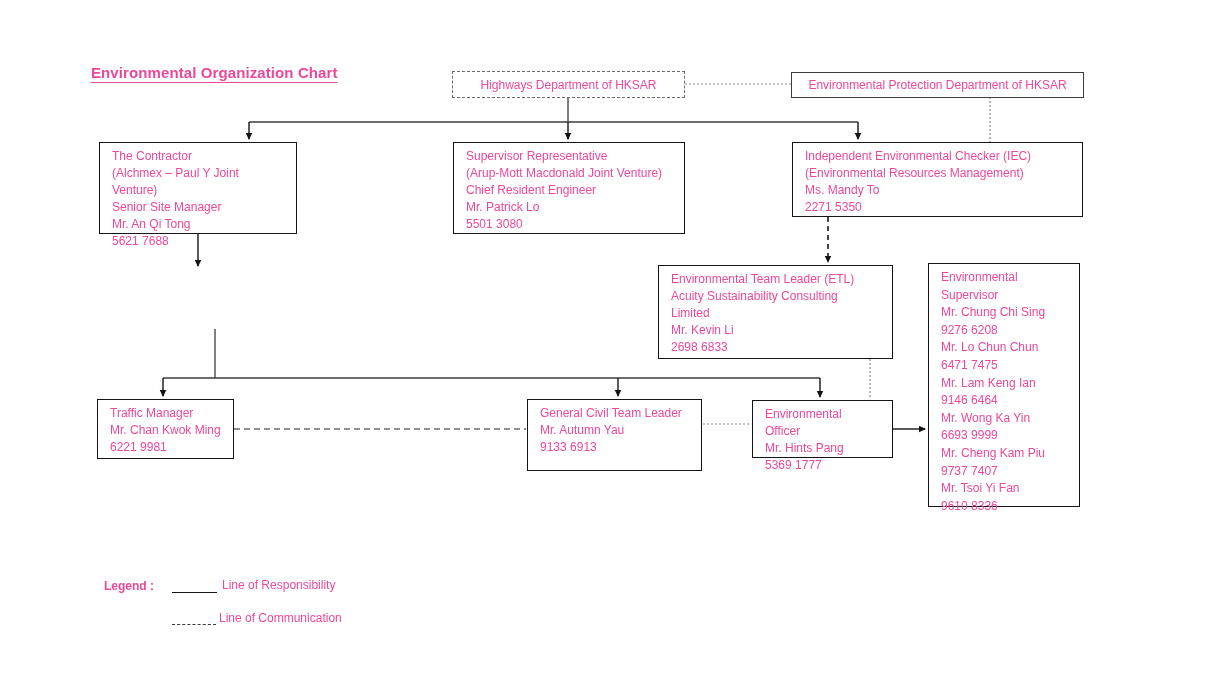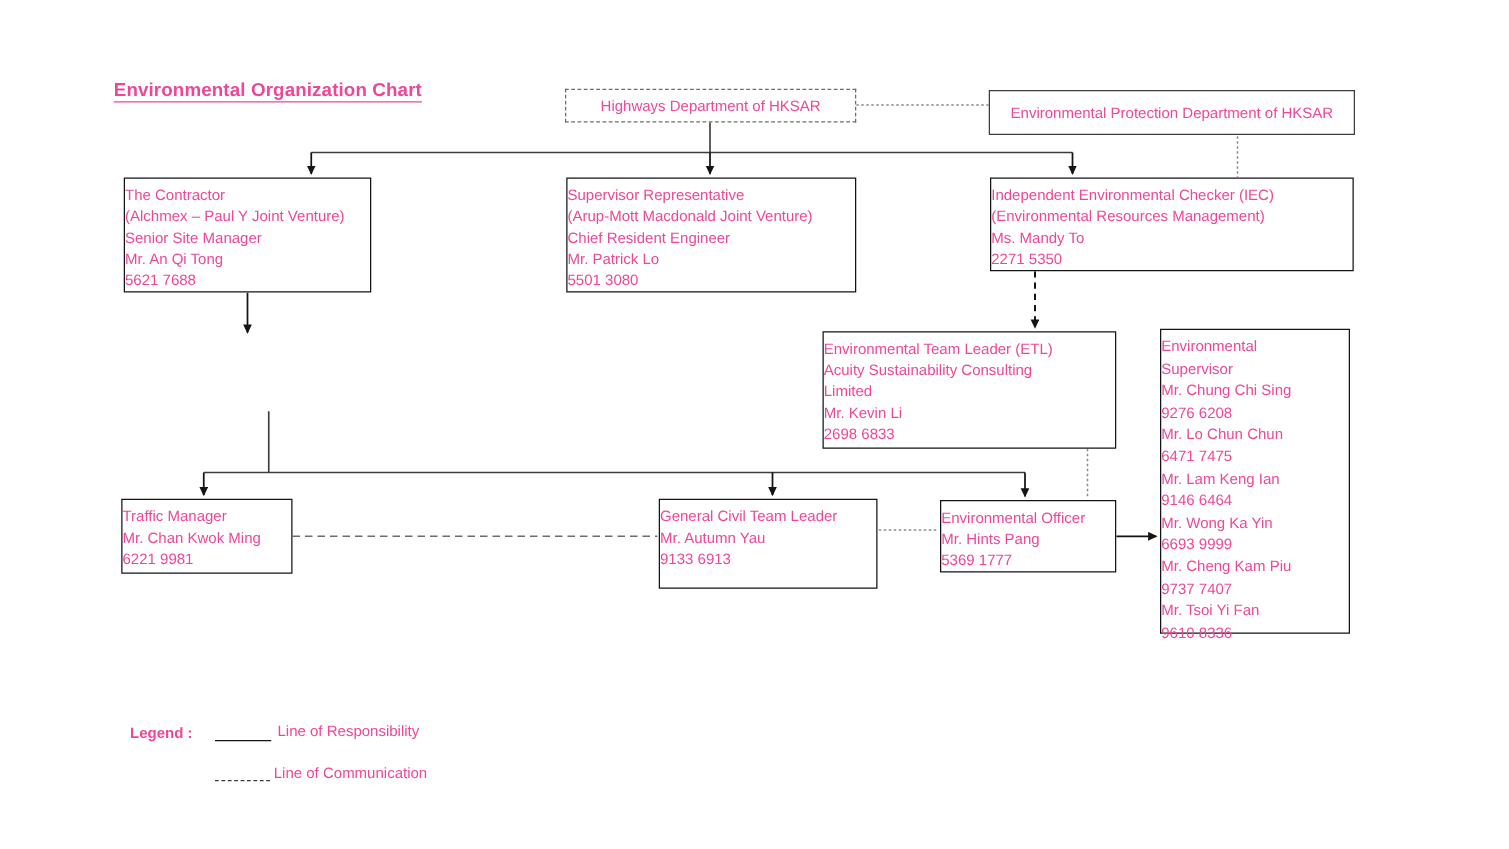--- a/index.html
+++ b/index.html
@@ -22,21 +22,21 @@
     text-underline-offset: 4px;
     letter-spacing: 0.1px;
   }
   .node {
     position: absolute;
     border: 1.5px solid #141414;
     background: #ffffff;
     box-sizing: border-box;
     font-size: 12px;
     line-height: 17px;
-    padding: 5px 0;
+    padding: 5px 12px;
     white-space: pre-line;
   }
   .node--center {
     display: flex;
     align-items: center;
     justify-content: center;
     text-align: center;
     padding: 2px 6px;
     line-height: 14px;
   }
@@ -93,21 +93,21 @@
     <line x1="685" y1="84" x2="791" y2="84" stroke="#8a8a8a" stroke-width="1.2" stroke-dasharray="2 2"></line>
     <line x1="990" y1="97" x2="990" y2="142" stroke="#8a8a8a" stroke-width="1.2" stroke-dasharray="2 2"></line>
     <line x1="828" y1="217" x2="828" y2="262" stroke="#141414" stroke-width="1.6" stroke-dasharray="5 4" marker-end="url(#arrow)"></line>
     <line x1="234" y1="429" x2="526" y2="429" stroke="#6d6d6d" stroke-width="1.3" stroke-dasharray="6 4"></line>
     <line x1="703" y1="424" x2="751" y2="424" stroke="#8a8a8a" stroke-width="1.2" stroke-dasharray="2 2"></line>
     <line x1="870" y1="359" x2="870" y2="399" stroke="#8a8a8a" stroke-width="1.2" stroke-dasharray="2 2"></line>
   </svg>
 
   <div class="node node--center node--dashed" style="left:452px; top:71px; width:233px; height:27px;">Highways Department of HKSAR</div>
 
-  <div class="node node--center" style="left:791px; top:72px; width:293px; height:36px; border-width:1.3px; border-color:#3c3c3c;">Environmental Protection Department of HKSAR</div>
+  <div class="node node--center" style="left:791px; top:72px; width:293px; height:26px; border-width:1.3px; border-color:#3c3c3c;">Environmental Protection Department of HKSAR</div>
 
   <div class="node" style="left:99px; top:142px; width:198px; height:92px;">The Contractor
 (Alchmex – Paul Y Joint Venture)
 Senior Site Manager
 Mr. An Qi Tong
 5621 7688</div>
 
   <div class="node" style="left:453px; top:142px; width:232px; height:92px;">Supervisor Representative
 (Arup-Mott Macdonald Joint Venture)
 Chief Resident Engineer

